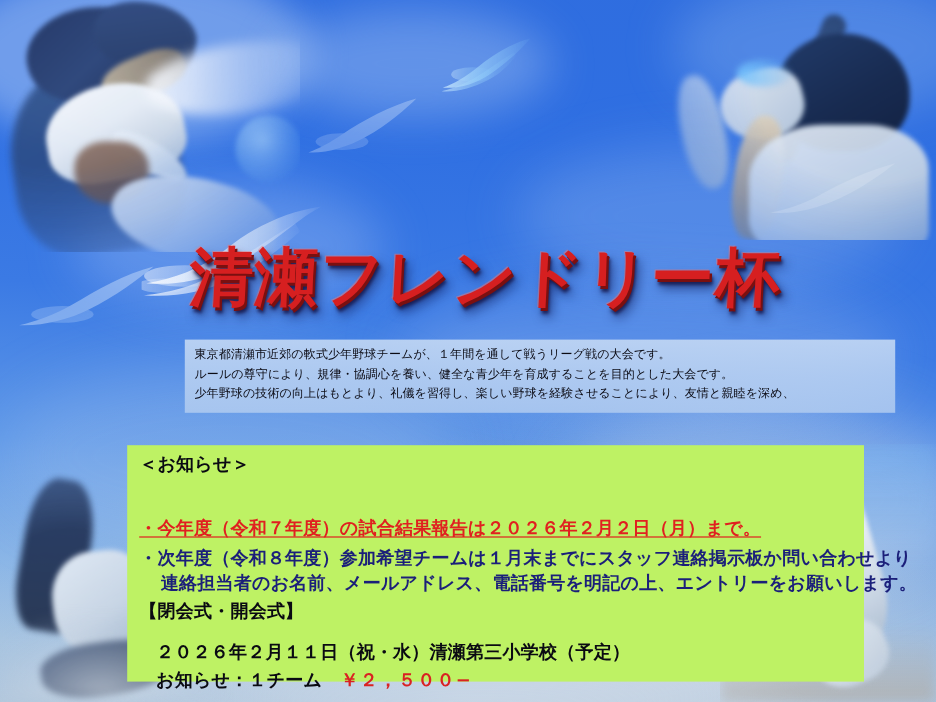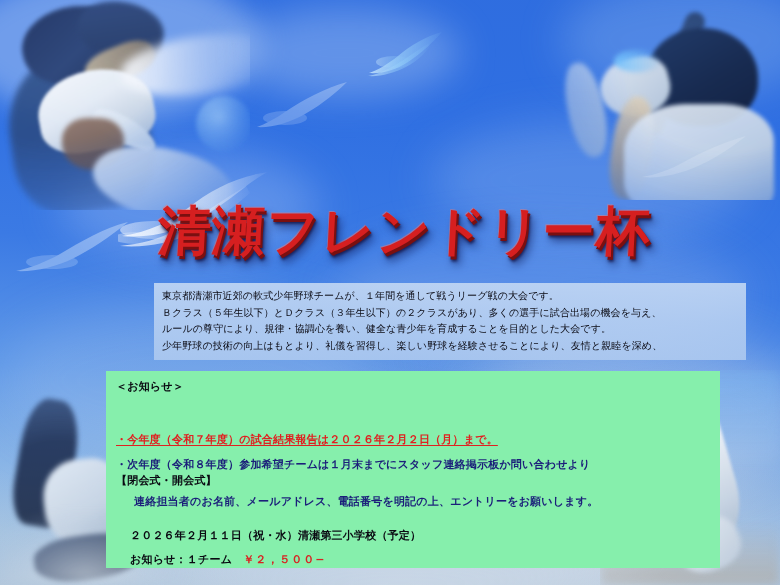--- a/index.html
+++ b/index.html
@@ -286,24 +286,24 @@
     margin-left:40px;
   }
   #desc-box .dline{display:block;}
 
   
   #notice-box{
     position:absolute;
     left:106px;top:371px;
     width:614px;height:197px;
     box-sizing:border-box;
-    background:#86efac;
+    background:#bef264;
     padding:8px 0 0 10px;
     font-family:"DejaVu Sans","Liberation Sans",sans-serif;
-    font-size:11px;
+    font-size:15px;
     line-height:16px;
   }
   #notice-box .nline{display:block;white-space:nowrap;letter-spacing:.2px;}
   .n-head{color:#0a0a12;font-weight:bold;margin-bottom:7px;}
   .n-red{color:#e02020;text-decoration:underline;text-underline-offset:2px;font-weight:bold;margin-bottom:9px;margin-top:37px;}
   .n-blue{color:#1b1f7a;font-weight:bold;}
   .n-blue.indent{padding-left:18px;margin-top:5px;margin-bottom:7px;}
   .n-black{color:#0a0a12;font-weight:bold;}
   .n-black.ind1{padding-left:14px;margin-top:18px;}
   .n-black.ind2{padding-left:14px;margin-top:8px;}
@@ -423,28 +423,27 @@
       <g fill="#ffffff" opacity=".45">
         <path d="M106 4 C84 10 62 20 44 30 C30 38 14 43 2 45 C20 47 40 42 58 34 C78 25 96 12 106 4 Z"></path>
       </g>
     </svg>
   </div>
 
   <div id="title">清瀬フレンドリー杯</div>
 
   <div id="desc-box">
     <span class="dline">東京都清瀬市近郊の軟式少年野球チームが、１年間を通して戦うリーグ戦の大会です。</span>
-    <span class="dline">Ｂクラス（５年生以下）とＤクラス（３年生以下）の２クラスがあり、多くの選手に試合出場の機会を与え、</span>
     <span class="dline">ルールの尊守により、規律・協調心を養い、健全な青少年を育成することを目的とした大会です。</span>
     <span class="dline">少年野球の技術の向上はもとより、礼儀を習得し、楽しい野球を経験させることにより、友情と親睦を深め、</span>
   </div>
 
   <div id="notice-box">
     <span class="nline n-head">＜お知らせ＞</span>
     <span class="nline n-red">・今年度（令和７年度）の試合結果報告は２０２６年２月２日（月）まで。</span>
     <span class="nline n-blue">・次年度（令和８年度）参加希望チームは１月末までにスタッフ連絡掲示板か問い合わせより</span>
+    <span class="nline n-blue indent">連絡担当者のお名前、メールアドレス、電話番号を明記の上、エントリーをお願いします。</span>
     <span class="nline n-black">【閉会式・開会式】</span>
-    <span class="nline n-blue indent">連絡担当者のお名前、メールアドレス、電話番号を明記の上、エントリーをお願いします。</span>
     <span class="nline n-black ind1">２０２６年２月１１日（祝・水）清瀬第三小学校（予定）</span>
     <span class="nline n-black ind3"><span>お知らせ：１チーム　</span><span class="price-red">￥２，５００−</span></span>
   </div>
 
 </div>
 
 </body></html>

